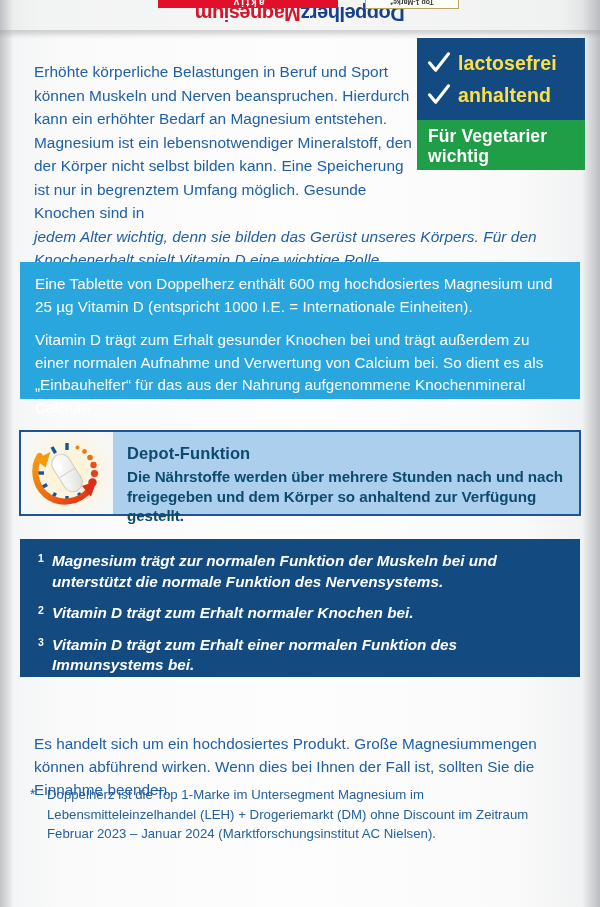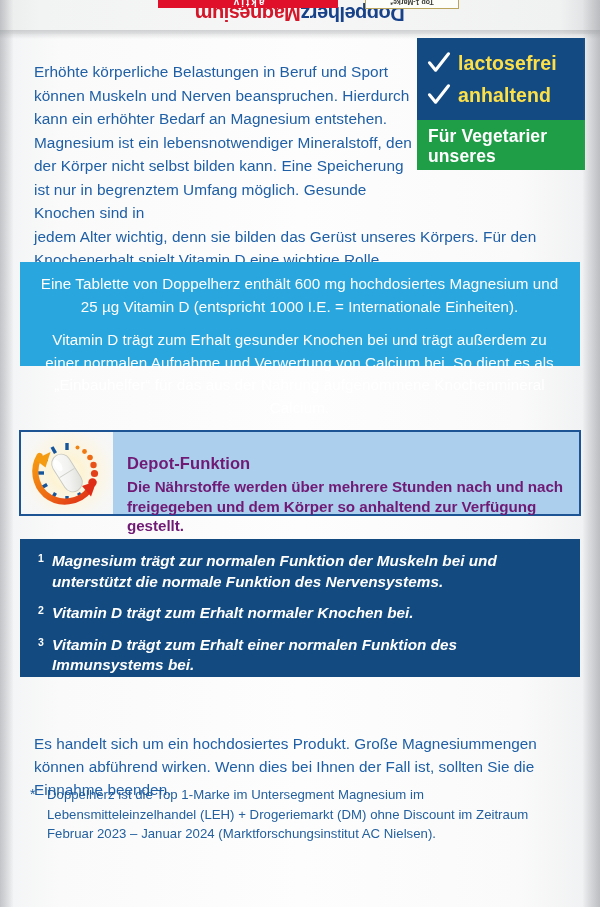--- a/index.html
+++ b/index.html
@@ -94,21 +94,21 @@
   .intro {
     position: absolute;
     left: 34px; top: 60px;
     width: 524px;
     color: #1f5fa6;
     font-size: 15.4px;
     line-height: 23.5px;
     letter-spacing: 0.05px;
   }
   .intro .narrow { display: block; width: 380px; }
-  .intro .wide { display: block; width: 524px; }
+  .intro .wide { display: block; width: 524px; font-style: italic; }
 
   
   .badge-free {
     position: absolute;
     left: 417px; top: 38px;
     width: 168px; height: 82px;
     background: #144a82;
     box-sizing: border-box;
     padding: 9px 0 0 10px;
   }
@@ -139,29 +139,28 @@
     font-size: 17.5px;
     font-weight: bold;
     line-height: 20px;
     letter-spacing: 0.1px;
   }
 
   
   .box-cyan {
     position: absolute;
     left: 20px; top: 262px;
-    width: 560px; height: 104px;
+    width: 560px; height: 137px;
     background: #29a6dd;
     box-sizing: border-box;
     padding: 11px 16px 0 15px;
     color: #ffffff;
     font-size: 15.2px;
     line-height: 22.5px;
     letter-spacing: 0.05px;
-    text-align: center;
   }
   .box-cyan p { margin: 0; }
   .box-cyan p + p { margin-top: 11px; }
 
   
   .box-depot {
     position: absolute;
     left: 19px; top: 430px;
     width: 562px; height: 86px;
     background: #abcfec;
@@ -172,22 +171,22 @@
   }
   .depot-icon-wrap {
     width: 92px;
     flex: 0 0 auto;
     background: radial-gradient(circle at 52% 50%, #fffdf2 0%, #fdf4dc 38%, #f7f7f5 72%, #f4f6f8 100%);
     position: relative;
   }
   .depot-icon-wrap svg { display: block; }
   .depot-text {
     flex: 1 1 auto;
-    padding: 22px 8px 0 14px;
-    color: #701a75;
+    padding: 12px 8px 0 14px;
+    color: #0c4a6e;
   }
   .depot-title {
     font-size: 16.5px;
     font-weight: bold;
     line-height: 19px;
     letter-spacing: 0.1px;
   }
   .depot-body {
     font-size: 15.2px;
     font-weight: bold;
@@ -303,21 +302,21 @@
         <svg width="24" height="24" viewBox="0 0 24 24" aria-hidden="true">
           <path d="M2.5 11.8 L8.6 19.2 L21.5 2.8" fill="none" stroke="#ffffff" stroke-width="3.1" stroke-linecap="round" stroke-linejoin="round"></path>
         </svg>
       </span>
       <span>anhaltend</span>
     </div>
   </div>
 
   <div class="badge-veg">
     <div>Für Vegetarier</div>
-    <div>unseres</div>
+    <div>wichtig</div>
   </div>
 
   <div class="box-cyan">
     <p>Eine Tablette von Doppelherz enthält 600 mg hochdosiertes Magnesium und 25 µg Vitamin D (entspricht 1000 I.E. = Internationale Einheiten).</p>
     <p>Vitamin D trägt zum Erhalt gesunder Knochen bei und trägt außerdem zu einer normalen Aufnahme und Verwertung von Calcium bei. So dient es als „Einbauhelfer“ für das aus der Nahrung aufgenommene Knochenmineral Calcium.</p>
   </div>
 
   <div class="box-depot">
     <div class="depot-icon-wrap">
       <svg width="92" height="82" viewBox="0 0 92 82" aria-hidden="true">

